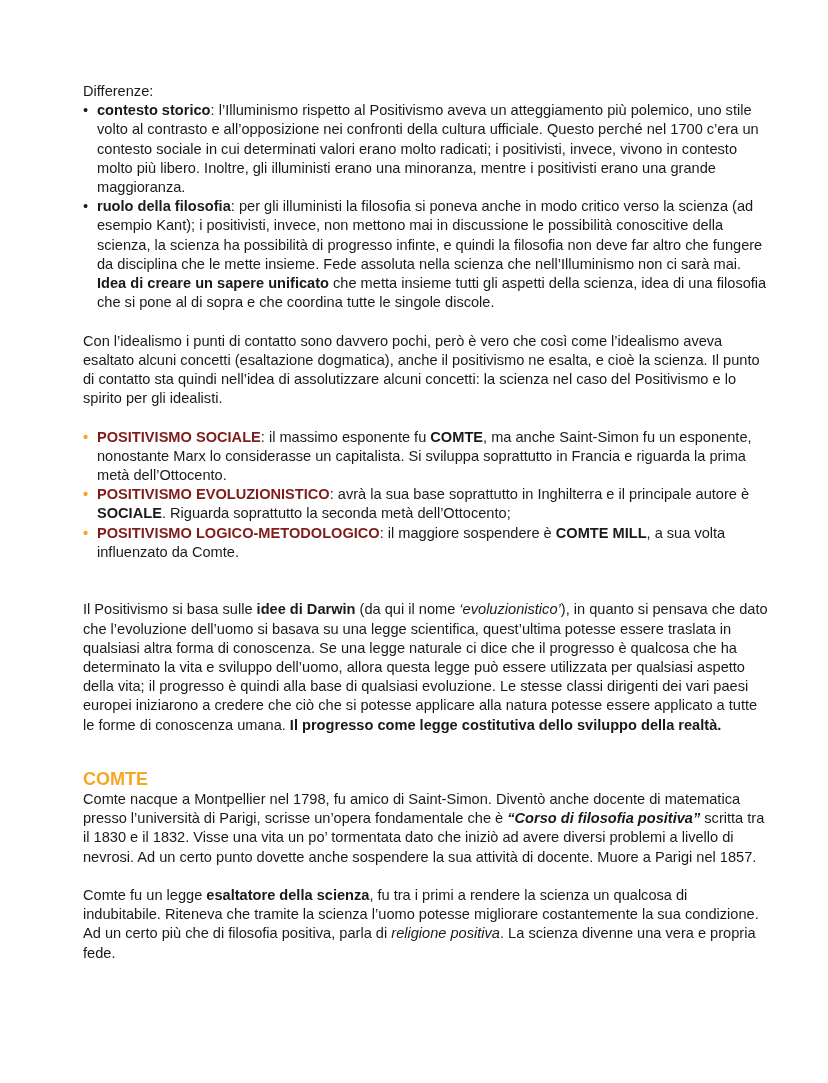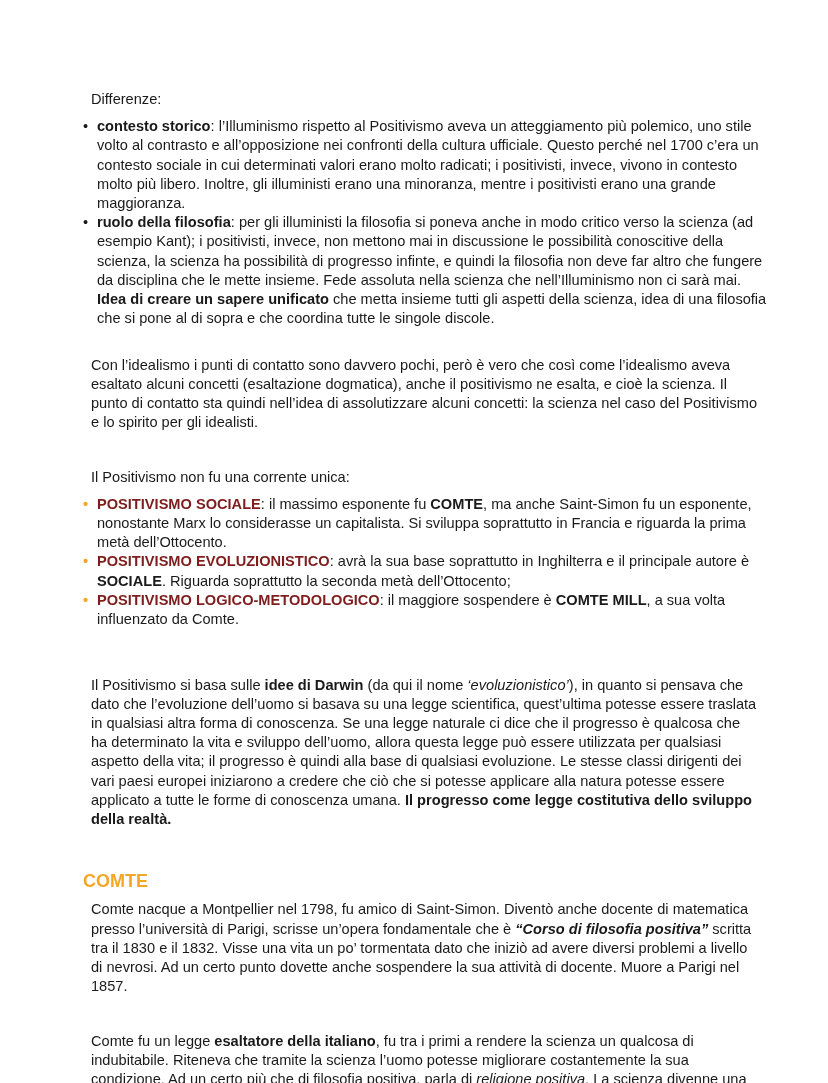--- a/index.html
+++ b/index.html
@@ -5,21 +5,21 @@
     html, body { margin: 0; padding: 0; background: #ffffff; }
     body { width: 828px; height: 1083px; overflow: hidden; }
     .page {
       position: relative;
       padding: 82px 60px 0 83px;
       font-family: "Liberation Sans", sans-serif;
       font-size: 14.6px;
       line-height: 19.2px;
       color: #1a1a1a;
     }
-    p { margin: 8px; }
+    p { margin: 0; }
     .gap { height: 19.2px; }
     ul { list-style: none; margin: 0; padding: 0; }
     li { position: relative; padding-left: 14px; }
     li .bullet { position: absolute; left: 0; top: 0; width: 10px; }
     li .bullet.orange { color: #f5a623; }
     b { font-weight: bold; }
     i { }
     .orange { color: #7f1d1d; font-weight: bold; }
     h2 {
       margin: 0;
@@ -41,21 +41,20 @@
     </li>
     <li>
       <span class="bullet">•</span><b>ruolo della filosofia</b><span>: per gli illuministi la filosofia si poneva anche in modo critico verso la scienza (ad esempio Kant); i positivisti, invece, non mettono mai in discussione le possibilità conoscitive della scienza, la scienza ha possibilità di progresso infinte, e quindi la filosofia non deve far altro che fungere da disciplina che le mette insieme. Fede assoluta nella scienza che nell’Illuminismo non ci sarà mai. </span><b>Idea di creare un sapere unificato</b><span> che metta insieme tutti gli aspetti della scienza, idea di una filosofia che si pone al di sopra e che coordina tutte le singole discole.</span>
     </li>
   </ul>
 
   <div class="gap"></div>
   <p>Con l’idealismo i punti di contatto sono davvero pochi, però è vero che così come l’idealismo aveva esaltato alcuni concetti (esaltazione dogmatica), anche il positivismo ne esalta, e cioè la scienza. Il punto di contatto sta quindi nell’idea di assolutizzare alcuni concetti: la scienza nel caso del Positivismo e lo spirito per gli idealisti.</p>
 
   <div class="gap"></div>
-  <p>Il Positivismo non fu una corrente unica:</p>
   <ul>
     <li>
       <span class="bullet orange">•</span><span class="orange">POSITIVISMO SOCIALE</span><span>: il massimo esponente fu </span><b>COMTE</b><span>, ma anche Saint-Simon fu un esponente, nonostante Marx lo considerasse un capitalista. Si sviluppa soprattutto in Francia e riguarda la prima metà dell’Ottocento.</span>
     </li>
     <li>
       <span class="bullet orange">•</span><span class="orange">POSITIVISMO EVOLUZIONISTICO</span><span>: avrà la sua base soprattutto in Inghilterra e il principale autore è </span><b>SOCIALE</b><span>. Riguarda soprattutto la seconda metà dell’Ottocento;</span>
     </li>
     <li>
       <span class="bullet orange">•</span><span class="orange">POSITIVISMO LOGICO-METODOLOGICO</span><span>: il maggiore sospendere è </span><b>COMTE MILL</b><span>, a sua volta influenzato da Comte.</span>
     </li>
@@ -65,15 +64,15 @@
 
   <div class="gap"></div>
   <p><span>Il Positivismo si basa sulle </span><b>idee di Darwin</b><span> (da qui il nome </span><i>‘evoluzionistico’</i><span>), in quanto si pensava che dato che l’evoluzione dell’uomo si basava su una legge scientifica, quest’ultima potesse essere traslata in qualsiasi altra forma di conoscenza. Se una legge naturale ci dice che il progresso è qualcosa che ha determinato la vita e sviluppo dell’uomo, allora questa legge può essere utilizzata per qualsiasi aspetto della vita; il progresso è quindi alla base di qualsiasi evoluzione. Le stesse classi dirigenti dei vari paesi europei iniziarono a credere che ciò che si potesse applicare alla natura potesse essere applicato a tutte le forme di conoscenza umana. </span><b>Il progresso come legge costitutiva dello sviluppo della realtà.</b></p>
 
   <div class="gap"></div>
   <div class="gap" style="height:14px"></div>
   <h2>COMTE</h2>
   <p><span>Comte nacque a Montpellier nel 1798, fu amico di Saint-Simon. Diventò anche docente di matematica presso l’università di Parigi, scrisse un’opera fondamentale che è </span><b><i>“Corso di filosofia positiva”</i></b><span> scritta tra il 1830 e il 1832. Visse una vita un po’ tormentata dato che iniziò ad avere diversi problemi a livello di nevrosi. Ad un certo punto dovette anche sospendere la sua attività di docente. Muore a Parigi nel 1857.</span></p>
 
   <div class="gap"></div>
-  <p><span>Comte fu un legge </span><b>esaltatore della italiano</b><span>, fu tra i primi a rendere la scienza un qualcosa di indubitabile. Riteneva che tramite la scienza l’uomo potesse migliorare costantemente la sua condizione. Ad un certo più che di filosofia positiva, parla di </span><i>religione positiva</i><span>. La scienza divenne una vera e propria fede.</span></p>
+  <p><span>Comte fu un legge </span><b>esaltatore della scienza</b><span>, fu tra i primi a rendere la scienza un qualcosa di indubitabile. Riteneva che tramite la scienza l’uomo potesse migliorare costantemente la sua condizione. Ad un certo più che di filosofia positiva, parla di </span><i>religione positiva</i><span>. La scienza divenne una vera e propria fede.</span></p>
 
 </div>
 
 </body></html>

